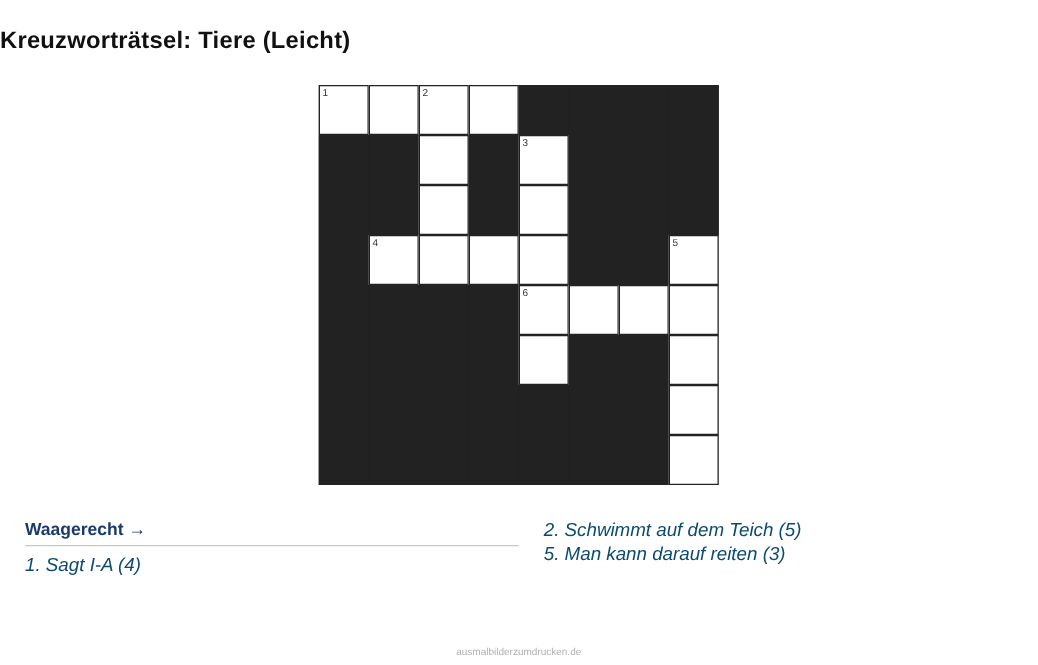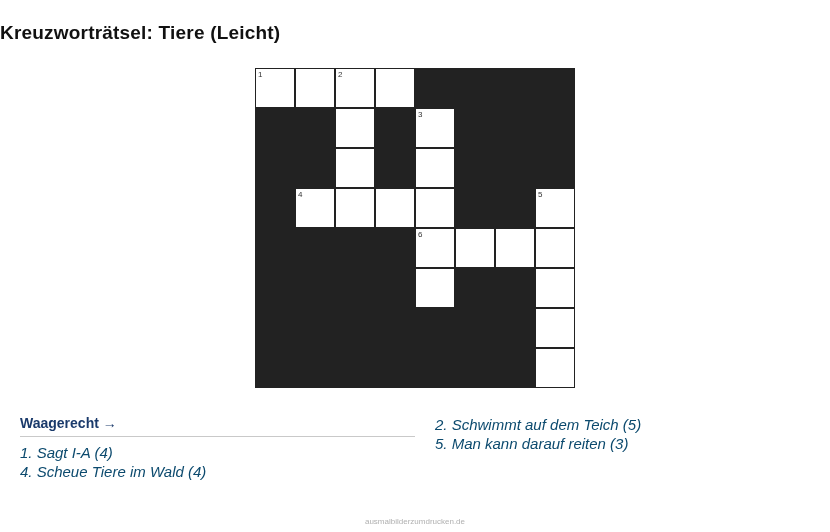--- a/index.html
+++ b/index.html
@@ -188,21 +188,20 @@
       <div class="cell block"></div>
       <div class="cell block"></div>
       <div class="cell open"></div>
     </div>
 </div>
 
 <div class="clues">
   <div class="clue-col left">
     <div class="clue-heading">Waagerecht →</div>
     <p class="clue-item">1. Sagt I-A (4)</p>
-    <p class="clue-item">4. Scheue Tiere im Wald (4)</p>
   </div>
   <div class="clue-col right">
     <p class="clue-item">2. Schwimmt auf dem Teich (5)</p>
     <p class="clue-item">5. Man kann darauf reiten (3)</p>
   </div>
 </div>
 
 <div class="footer">ausmalbilderzumdrucken.de</div>
 
 </body></html>

